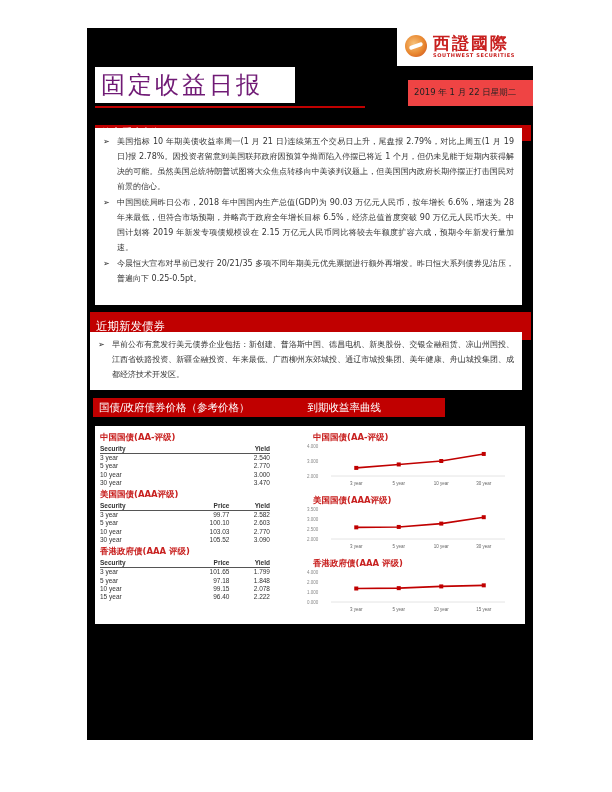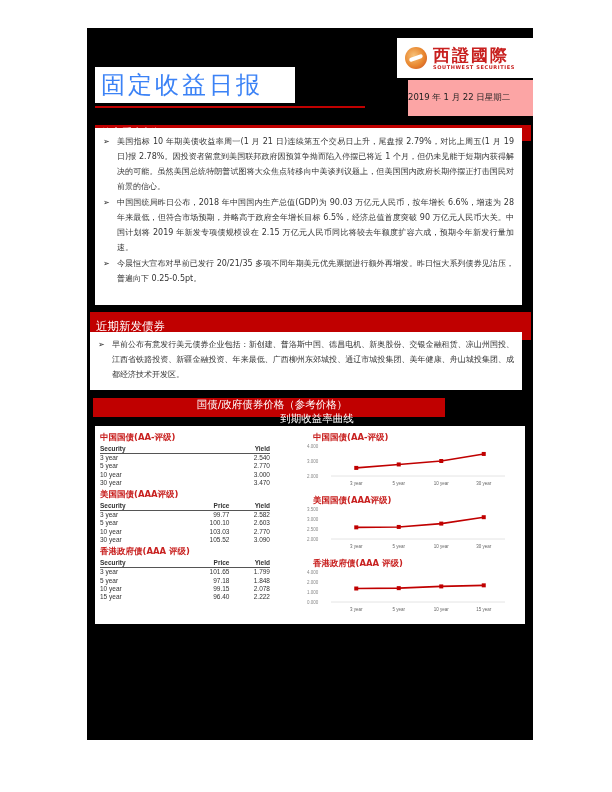--- a/index.html
+++ b/index.html
@@ -1,35 +1,35 @@
 <!DOCTYPE html>
 <html><head>
 <meta charset="utf-8">
 <style>
   * { box-sizing: border-box; margin: 0; padding: 0; }
   html, body { width: 612px; height: 792px; background: #ffffff; overflow: hidden; }
   body { position: relative; font-family: "DejaVu Sans", "Liberation Sans", sans-serif; color: #222; }
 
   .frame { position: absolute; left: 87px; top: 28px; width: 446px; height: 712px; background: #000; }
 
-  .logo { position: absolute; left: 397px; top: 26px; width: 136px; height: 40px; background: #fff; display: flex; align-items: center; padding-left: 8px; margin-top: 12px; }
+  .logo { position: absolute; left: 397px; top: 26px; width: 136px; height: 40px; background: #fff; display: flex; align-items: center; padding-left: 8px; }
   .logo-mark { width: 22px; height: 22px; border-radius: 50%; background: radial-gradient(circle at 40% 40%, #f7c27a 0%, #e8872f 55%, #c9451d 100%); position: relative; flex: 0 0 auto; }
   .logo-mark::after { content: ""; position: absolute; left: 4px; top: 9px; width: 14px; height: 4px; border-radius: 2px; background: #fff; transform: rotate(-20deg); }
   .logo-text { margin-left: 6px; display: flex; flex-direction: column; }
   .logo-cn { font-family: "DejaVu Serif", serif; color: #c8201f; font-size: 17px; font-weight: bold; letter-spacing: 2px; line-height: 18px; }
   .logo-en { color: #c8201f; font-size: 5px; letter-spacing: 0.6px; line-height: 7px; font-weight: bold; }
 
   .title-box { position: absolute; left: 95px; top: 67px; width: 200px; height: 36px; background: #fff; display: flex; align-items: center; padding-left: 6px; }
-  .title { font-family: "DejaVu Serif", serif; color: #3b82f6; font-size: 24px; letter-spacing: 3px; font-weight: normal; text-align: right; }
-  .date-box { position: absolute; left: 408px; top: 80px; width: 125px; height: 36px; background: #fca5a5; display: flex; align-items: center; font-size: 8.5px; color: #222; }
+  .title { font-family: "DejaVu Serif", serif; color: #701a75; font-size: 24px; letter-spacing: 3px; font-weight: normal; text-align: right; }
+  .date-box { position: absolute; left: 408px; top: 80px; width: 125px; height: 26px; background: #ef4444; display: flex; align-items: center; padding-left: 6px; font-size: 8.5px; color: #222; }
 
   .redline { position: absolute; height: 2px; background: #c00000; }
 
   .band { position: absolute; background: #c00000; color: #fff; font-size: 10.5px; display: flex; align-items: center; padding-left: 6px; }
-  .band .b2 { margin-left: 90px; }
+  .band .b2 { margin-left: 58px; }
 
   .panel { position: absolute; background: #fff; padding: 6px 8px 4px 8px; }
   .bullet { display: flex; font-size: 8px; line-height: 15px; color: #333; margin-bottom: 1px; }
   .bullet .arrow { width: 14px; flex: 0 0 14px; color: #222; font-size: 8px; }
   .bullet .txt { flex: 1; text-align: justify; }
 
   .tables { position: absolute; left: 100px; top: 430px; width: 200px; }
   .tbl-title { color: #c8201f; font-size: 8.5px; font-weight: bold; margin-top: 2px; }
   table { width: 170px; border-collapse: collapse; font-family: "Liberation Sans", sans-serif; font-size: 6.5px; color: #333; }
   th { font-weight: bold; text-align: left; border-bottom: 1px solid #555; padding: 0; line-height: 9px; }
@@ -85,21 +85,21 @@
   <span>近期新发债券</span>
 </div>
 
 <div class="panel" style="left:90px; top:332px; width:432px; height:58px; padding-top:5px;">
   <div class="bullet">
     <span class="arrow">➢</span>
     <span class="txt">早前公布有意发行美元债券企业包括：新创建、普洛斯中国、德昌电机、新奥股份、交银金融租赁、凉山州国投、江西省铁路投资、新疆金融投资、年来最低、广西柳州东郊城投、通辽市城投集团、美年健康、舟山城投集团、成都经济技术开发区。</span>
   </div>
 </div>
 
-<div class="band" style="left:93px; top:398px; width:352px; height:19px;flex-direction:column;">
+<div class="band" style="left:93px; top:398px; width:352px; height:19px;">
   <span>国债/政府债券价格（参考价格）</span>
   <span class="b2">到期收益率曲线</span>
 </div>
 
 <div class="panel" style="left:95px; top:426px; width:430px; height:198px; padding:0;"></div>
 
 <div class="tables">
   <div>
     <div class="tbl-title">中国国债(AA-评级)</div>
     <table>

